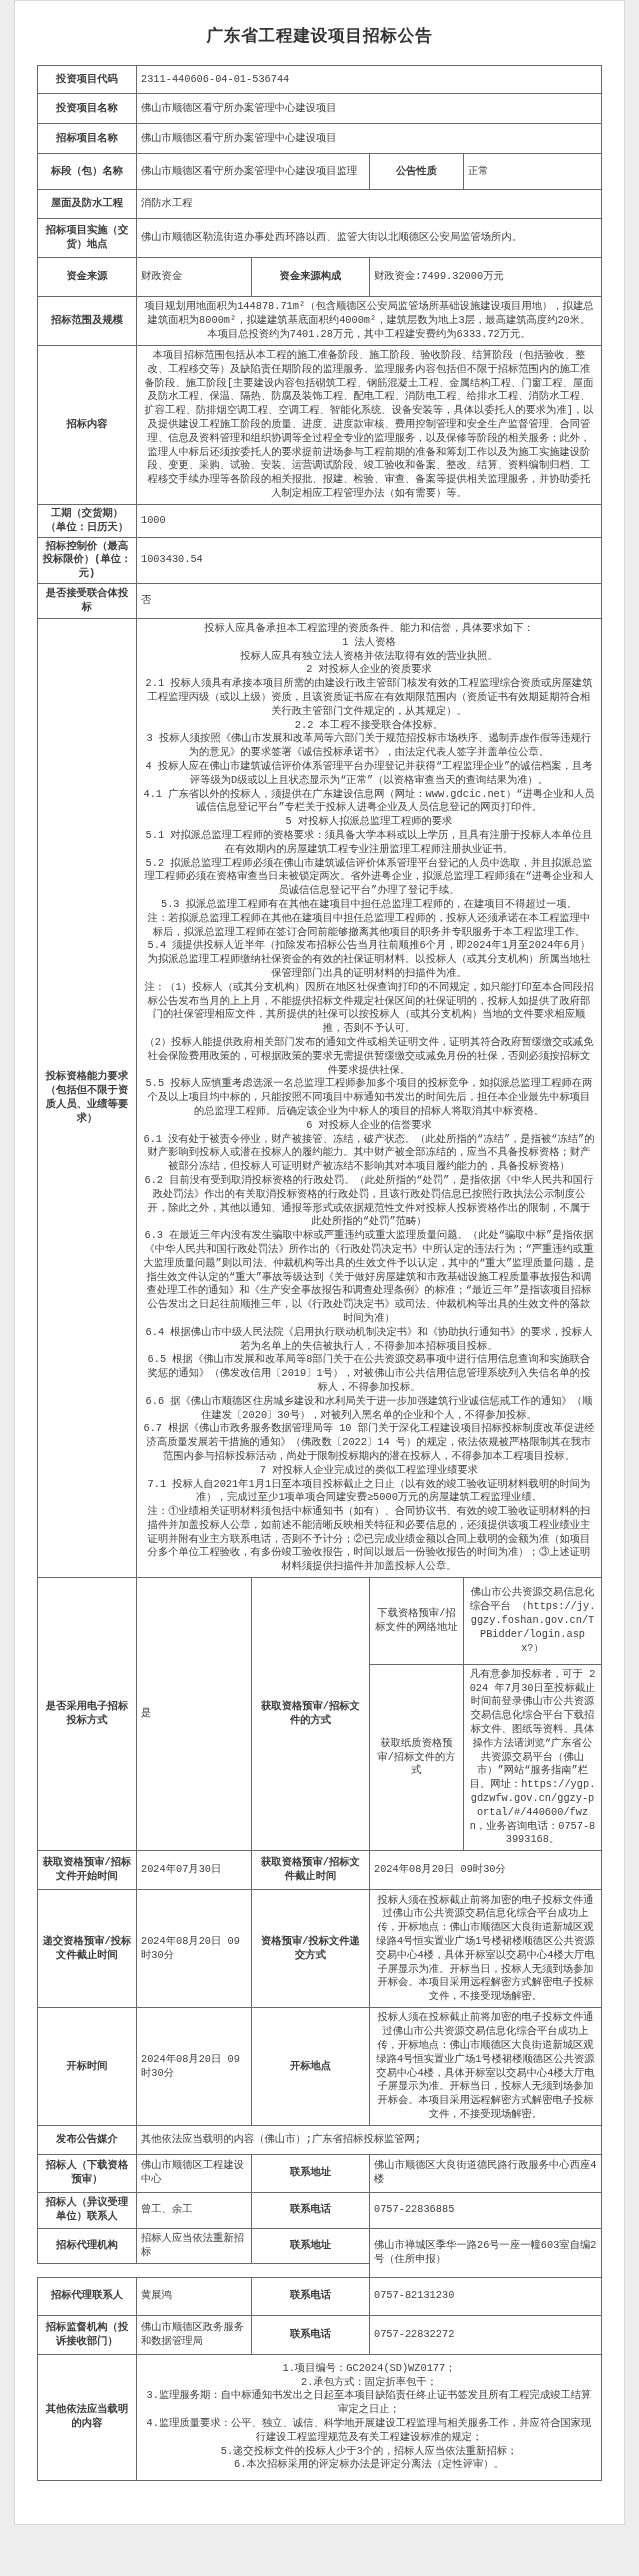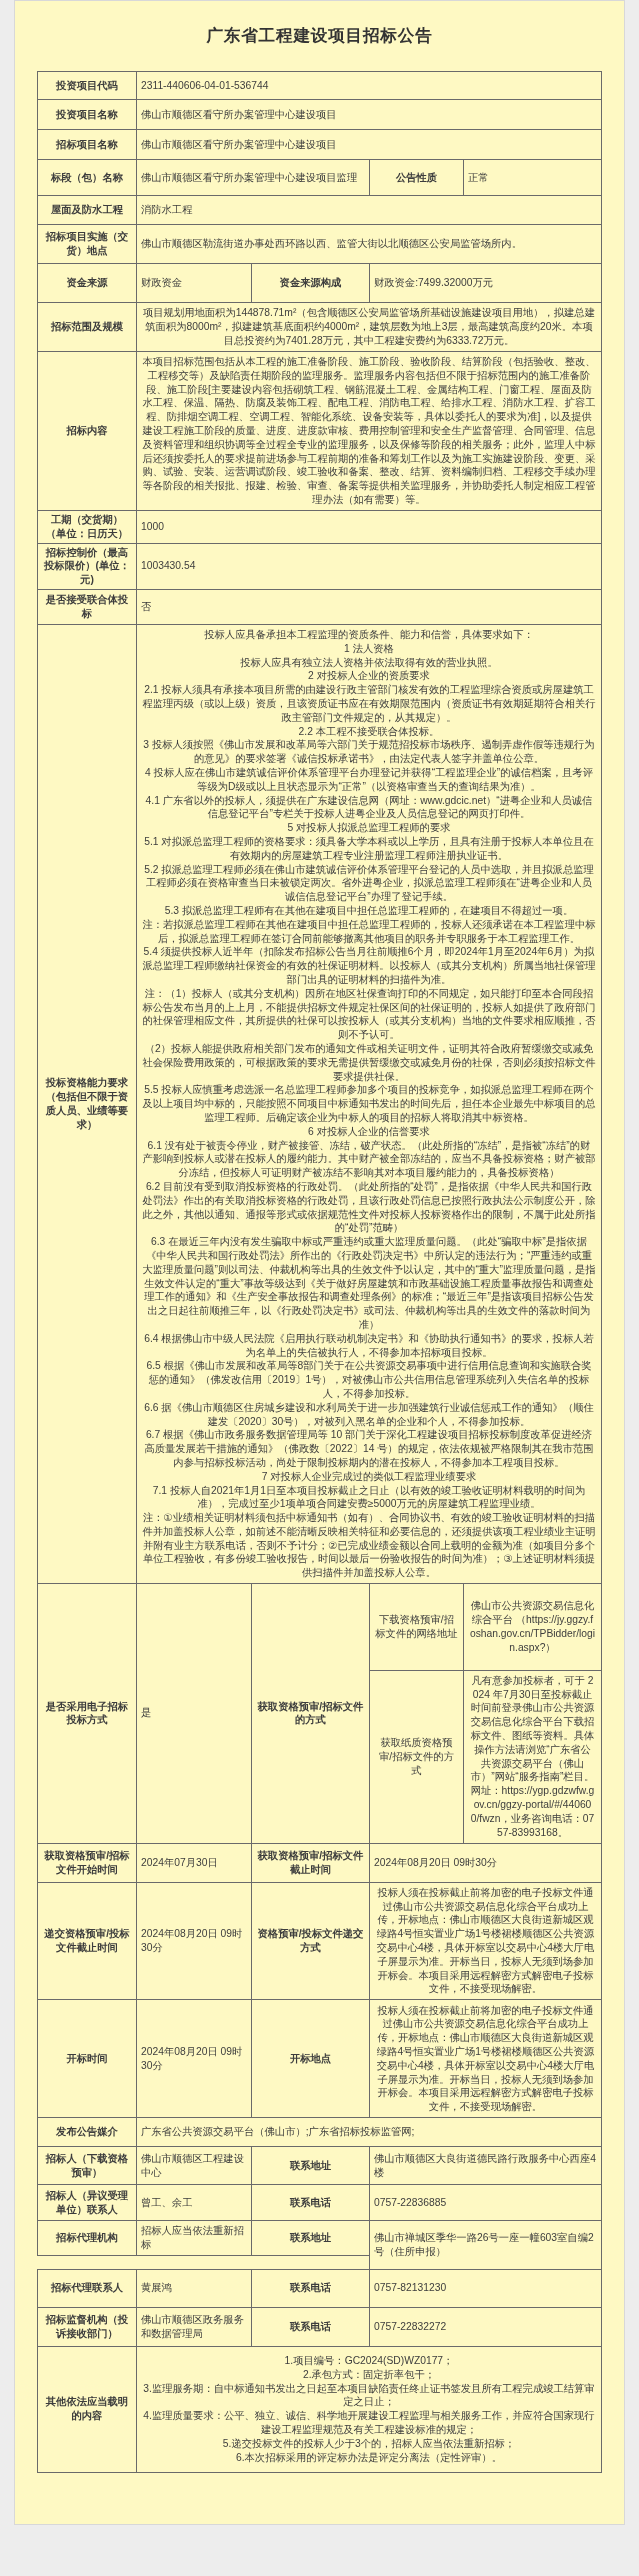--- a/index.html
+++ b/index.html
@@ -1,30 +1,30 @@
 <!DOCTYPE html>
 <html style="font-size:12.6px"><head>
 <meta charset="utf-8">
 <style>
   html,body{margin:0;padding:0;}
   body{
     width:639px;min-height:2576px;background:#ededed;
     font-family:"Liberation Sans","DejaVu Sans",sans-serif;
   }
   .card{
-    width:611px;margin:0 auto;background:#fef9c3;
+    width:611px;margin:0 auto;background:#ffffff;
     border:0.8px solid #d8d8d8;padding:0 0 20.5px 0;min-height:2525px;box-sizing:border-box;
   }
   .page-title{
     text-align:center;font-size:16.6px;font-weight:bold;color:#333333;
     padding:24px 0 16px 0;letter-spacing:0.8px;
   }
   table.main{
-    border-collapse:collapse;width:564px;margin:8px auto;table-layout:fixed;
-    font-size:10.3px;color:#3d3d3d;
+    border-collapse:collapse;width:564px;margin:2px auto;table-layout:fixed;
+    font-size:10.3px;color:#3d3d3d;font-family:Liberation Mono, monospace;
   }
   td{
     border:0.8px solid #6a6a6a;padding:1.6px 4px;vertical-align:middle;
     line-height:1.35;word-break:break-all;overflow-wrap:anywhere;
   }
   .lbl{font-weight:bold;text-align:center;}
   .val{}
   .long{text-align:center;white-space:pre-wrap;padding:3.2px 5.5px;line-height:1.34;}
   .spacer{border:none;height:9.5px;}
 </style>
@@ -169,21 +169,21 @@
 
     <tr>
       <td class="lbl">开标时间</td>
       <td class="val">2024年08月20日 09时30分</td>
       <td class="lbl">开标地点</td>
       <td class="long" colspan="2">投标人须在投标截止前将加密的电子投标文件通过佛山市公共资源交易信息化综合平台成功上传，开标地点：佛山市顺德区大良街道新城区观绿路4号恒实置业广场1号楼裙楼顺德区公共资源交易中心4楼，具体开标室以交易中心4楼大厅电子屏显示为准。开标当日，投标人无须到场参加开标会。本项目采用远程解密方式解密电子投标文件，不接受现场解密。</td>
     </tr>
 
     <tr style="height:29px">
       <td class="lbl">发布公告媒介</td>
-      <td class="val" colspan="4">广东省公共资源交易平台（佛山市）;广东省招标投标监管网;</td>
+      <td class="val" colspan="4">其他依法应当载明的内容（佛山市）;广东省招标投标监管网;</td>
     </tr>
 
     <tr style="height:38px">
       <td class="lbl">招标人（下载资格预审）</td>
       <td class="val">佛山市顺德区工程建设中心</td>
       <td class="lbl">联系地址</td>
       <td class="val" colspan="2">佛山市顺德区大良街道德民路行政服务中心西座4楼</td>
     </tr>
 
     <tr style="height:36px">

